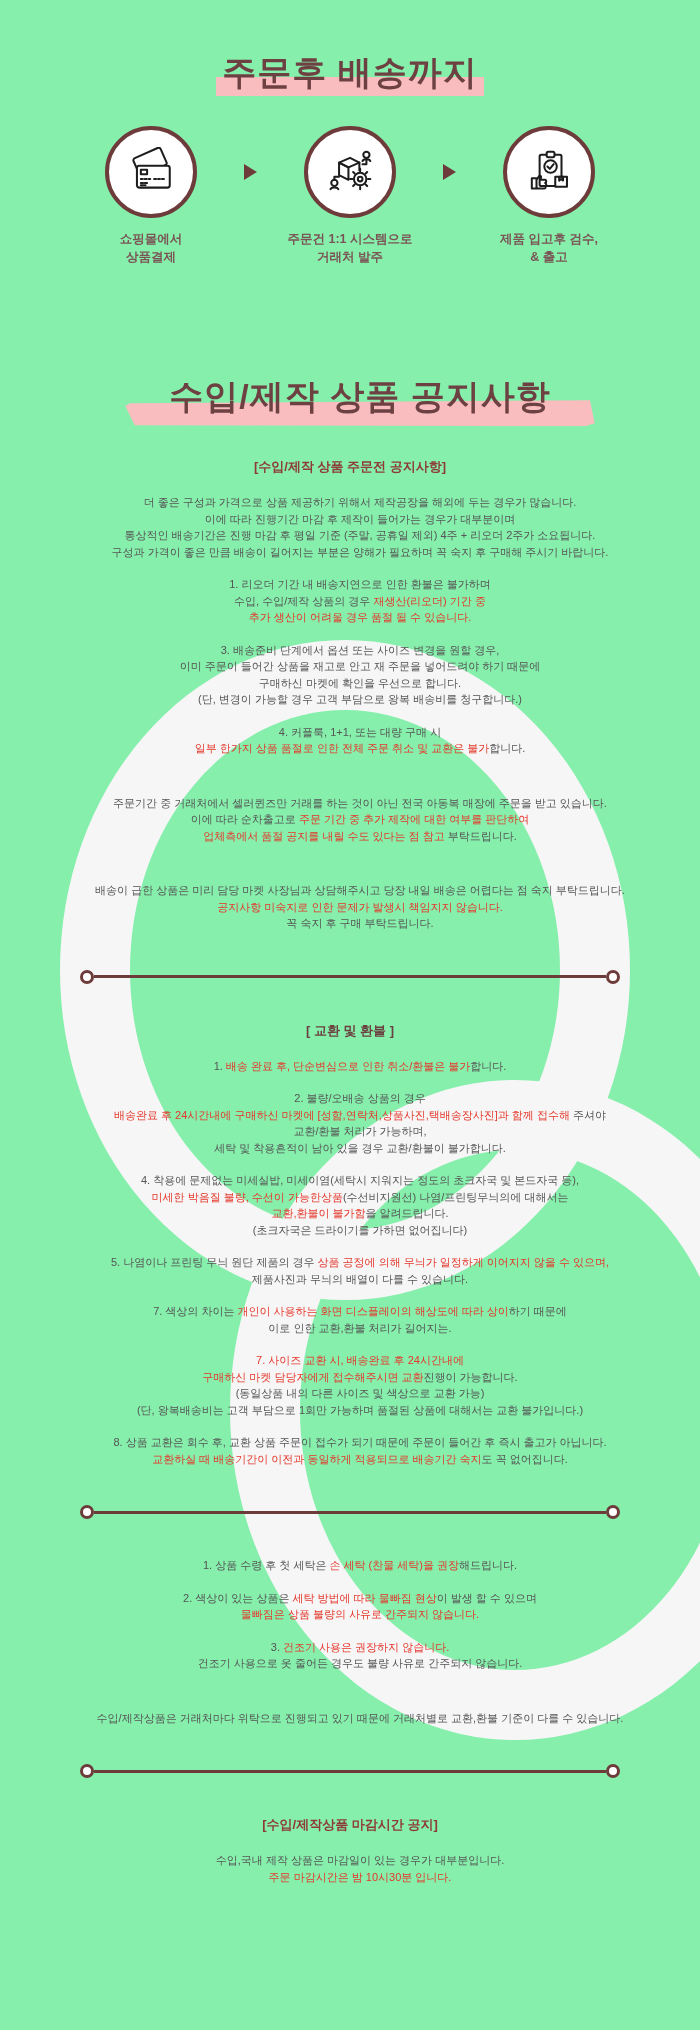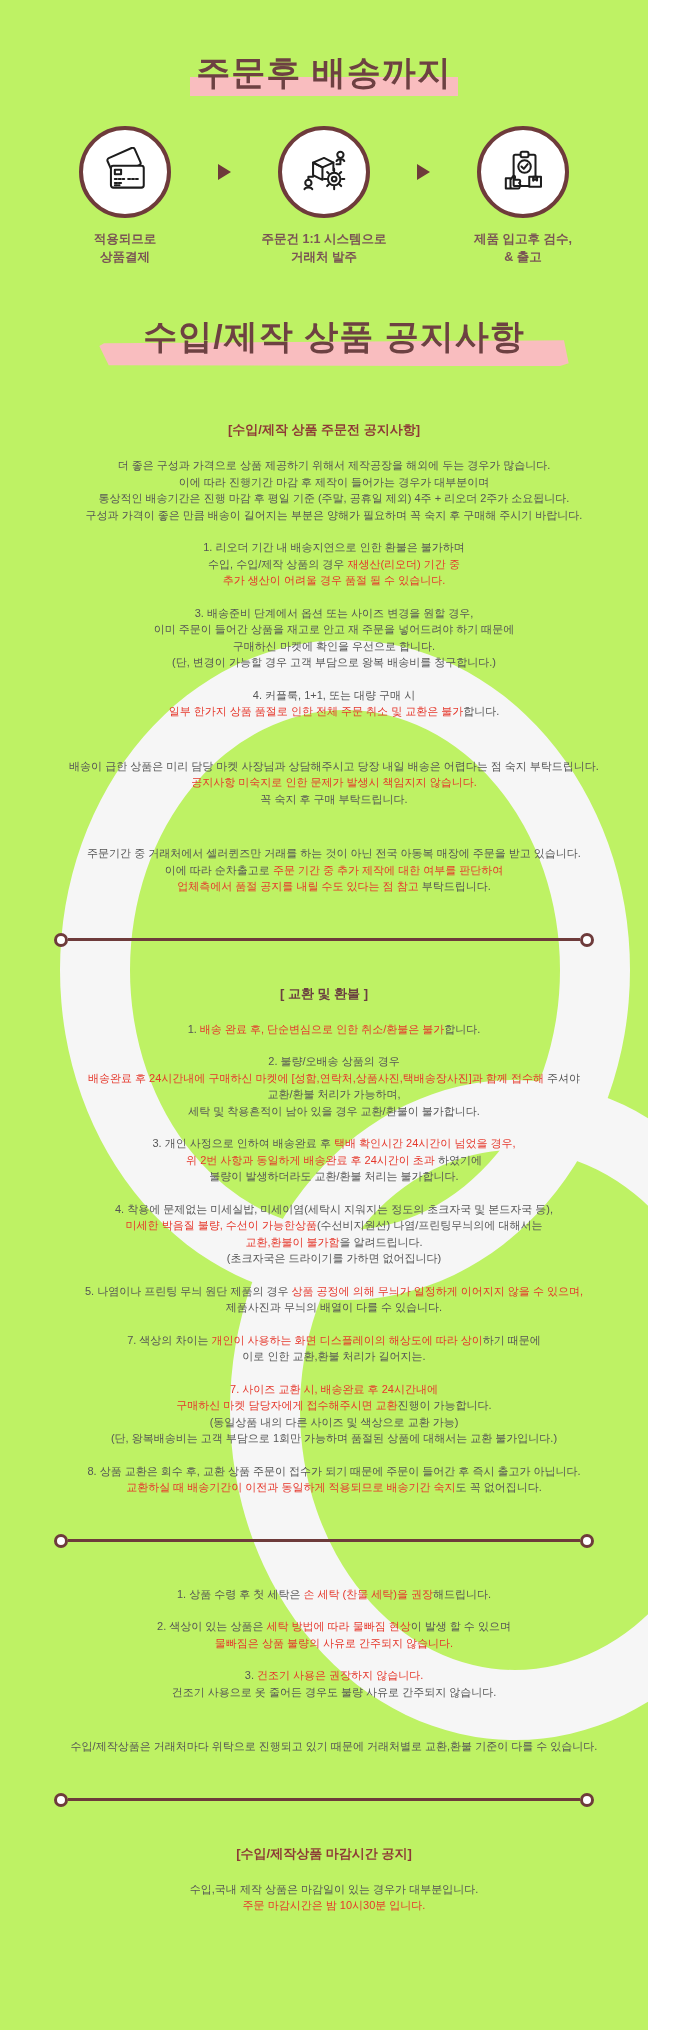--- a/index.html
+++ b/index.html
@@ -1,37 +1,37 @@
 <!DOCTYPE html>
 <html><head>
 <meta charset="utf-8">
 <style>
   html,body{margin:0;padding:0;background:#fff;}
   body{width:700px;font-family:"Liberation Sans",sans-serif;}
-  .page{position:relative;width:648px;height:2030px;overflow:hidden;text-align:center;color:#555;background:#bef264;}
+  .page{position:relative;width:700px;height:2030px;overflow:hidden;text-align:center;color:#555;background:#86efac;}
   .wm{position:absolute;border-radius:50%;border:70px solid #f6f6f6;z-index:0;}
   .wm1{width:430px;height:520px;left:60px;top:640px;}
   .wm2{width:430px;height:520px;left:230px;top:1080px;}
   .content{position:relative;z-index:1;padding-top:50px;}
   
   .hl-wrap{position:relative;display:inline-block;}
   .hl-band{position:absolute;z-index:0;background:#f9bdbf;}
   .band1{left:-6px;right:-6px;bottom:0;height:19px;}
   .band2{left:-44px;right:-44px;bottom:-6px;height:26px;clip-path:polygon(1% 12%,99% 0,100% 88%,98% 100%,2% 96%,0 22%);}
   .big-title{position:relative;z-index:1;margin:0;font-size:34px;font-weight:900;letter-spacing:1px;color:#6d4142;}
   
   .steps{display:flex;justify-content:center;align-items:flex-start;gap:14px;margin-top:30px;}
   .step{width:158px;}
   .step-circle{width:84px;height:84px;border:4px solid #6e3b3b;border-radius:50%;margin:0 auto;background:#fff;display:flex;align-items:center;justify-content:center;}
   .step-circle svg{stroke:#1d1d1d;fill:none;stroke-width:2.6;stroke-linejoin:round;stroke-linecap:round;}
   .step-label{margin-top:12px;font-size:12.5px;line-height:1.45;color:#7a5555;font-weight:600;}
   .step-arrow{margin-top:38px;width:0;height:0;border-left:13px solid #6e3b3b;border-top:8px solid transparent;border-bottom:8px solid transparent;}
   
-  .notice-title-wrap{margin-top:48px;padding-left:20px;}
-  main{margin-top:61px;}
+  .notice-title-wrap{margin-top:108px;padding-left:20px;}
+  main{margin-top:38px;}
   .section-heading{font-size:13px;font-weight:bold;margin:0 0 18px;color:#6b4040;}
   .block{font-size:11px;line-height:1.5;margin:0 0 16px;color:#555;padding-left:20px;}
   .block .red{color:#e5372b;font-weight:normal;}
   .block.lg{margin-top:38px;}
   .divider{display:flex;align-items:center;width:540px;margin:38px auto 38px;}
   .divider .dot{width:8px;height:8px;border:3px solid #6e3b3b;border-radius:50%;background:#fff;flex:0 0 auto;}
   .divider .line{flex:1;height:3px;background:#6e3b3b;}
 </style>
 </head>
 <body>
@@ -56,21 +56,21 @@
               <g transform="rotate(-24 28 20)">
                   <rect x="12" y="8" width="38" height="24" rx="3"></rect>
                 </g>
               <rect x="14" y="24" width="42" height="28" rx="3" fill="#fff"></rect>
               <rect x="19" y="29" width="8" height="6"></rect>
               <path d="M19 41 h12 M36 41 h14" stroke-dasharray="2.5 2.5"></path>
               <path d="M19 46 h9 M19 49 h6" stroke-dasharray="3 2"></path>
             </svg>
           </div>
           <div class="step-label">
-            <span>적용되므로</span><br>
+            <span>쇼핑몰에서</span><br>
             <span>상품결제</span>
           </div>
         </div>
 
         <div class="step-arrow"></div>
 
         <div class="step">
           <div class="step-circle">
             <svg width="50" height="50" viewBox="0 0 64 64">
               <path d="M18 20 L32 14 L44 20 L30 26 Z"></path>
@@ -120,31 +120,30 @@
         <h1 class="big-title">수입/제작 상품 공지사항</h1>
       </div>
     </div>
 
     <main>
         <h2 class="section-heading" style="color: rgb(141, 59, 54);">[수입/제작 상품 주문전 공지사항]</h2>
         <p class="block"><span>더 좋은 구성과 가격으로 상품 제공하기 위해서 제작공장을 해외에 두는 경우가 많습니다.</span><br><span>이에 따라 진행기간 마감 후 제작이 들어가는 경우가 대부분이며</span><br><span>통상적인 배송기간은 진행 마감 후 평일 기준 (주말, 공휴일 제외) 4주 + 리오더 2주가 소요됩니다.</span><br><span>구성과 가격이 좋은 만큼 배송이 길어지는 부분은 양해가 필요하며 꼭 숙지 후 구매해 주시기 바랍니다.</span></p>
         <p class="block"><span>1. 리오더 기간 내 배송지연으로 인한 환불은 불가하며</span><br><span>수입, 수입/제작 상품의 경우 </span><span class="red">재생산(리오더) 기간 중</span><br><span class="red">추가 생산이 어려울 경우 품절 될 수 있습니다.</span></p>
         <p class="block"><span>3. 배송준비 단계에서 옵션 또는 사이즈 변경을 원할 경우,</span><br><span>이미 주문이 들어간 상품을 재고로 안고 재 주문을 넣어드려야 하기 때문에</span><br><span>구매하신 마켓에 확인을 우선으로 합니다.</span><br><span>(단, 변경이 가능할 경우 고객 부담으로 왕복 배송비를 청구합니다.)</span></p>
         <p class="block"><span>4. 커플룩, 1+1, 또는 대량 구매 시</span><br><span class="red">일부 한가지 상품 품절로 인한 전체 주문 취소 및 교환은 불가</span><span>합니다.</span></p>
+        <p class="block lg"><span>주문기간 중 거래처에서 셀러퀸즈만 거래를 하는 것이 아닌 전국 아동복 매장에 주문을 받고 있습니다.</span><br><span>이에 따라 순차출고로 </span><span class="red">주문 기간 중 추가 제작에 대한 여부를 판단하여</span><br><span class="red">업체측에서 품절 공지를 내릴 수도 있다는 점 참고</span><span> 부탁드립니다.</span></p>
         <p class="block lg"><span>배송이 급한 상품은 미리 담당 마켓 사장님과 상담해주시고 당장 내일 배송은 어렵다는 점 숙지 부탁드립니다.</span><br><span class="red">공지사항 미숙지로 인한 문제가 발생시 책임지지 않습니다.</span><br><span>꼭 숙지 후 구매 부탁드립니다.</span></p>
-        <p class="block lg"><span>주문기간 중 거래처에서 셀러퀸즈만 거래를 하는 것이 아닌 전국 아동복 매장에 주문을 받고 있습니다.</span><br><span>이에 따라 순차출고로 </span><span class="red">주문 기간 중 추가 제작에 대한 여부를 판단하여</span><br><span class="red">업체측에서 품절 공지를 내릴 수도 있다는 점 참고</span><span> 부탁드립니다.</span></p>
         <div class="divider">
           <span class="dot"></span>
           <span class="line"></span>
           <span class="dot"></span>
         </div>
         <h2 class="section-heading" style="color: rgb(107, 64, 64);">[ 교환 및 환불 ]</h2>
         <p class="block"><span>1. </span><span class="red">배송 완료 후, 단순변심으로 인한 취소/환불은 불가</span><span>합니다.</span></p>
         <p class="block"><span>2. 불량/오배송 상품의 경우</span><br><span class="red">배송완료 후 24시간내에 구매하신 마켓에 [성함,연락처,상품사진,택배송장사진]과 함께 접수해</span><span> 주셔야</span><br><span>교환/환불 처리가 가능하며,</span><br><span>세탁 및 착용흔적이 남아 있을 경우 교환/환불이 불가합니다.</span></p>
-        <p class="block"><span>3. 개인 사정으로 인하여 배송완료 후 </span><span class="red">택배 확인시간 24시간이 넘었을 경우,</span><br><span class="red">위 2번 사항과 동일하게 배송완료 후 24시간이 초과</span><span> 하였기에</span><br><span>불량이 발생하더라도 교환/환불 처리는 불가합니다.</span></p>
         <p class="block"><span>4. 착용에 문제없는 미세실밥, 미세이염(세탁시 지워지는 정도의 초크자국 및 본드자국 등),</span><br><span class="red">미세한 박음질 불량, 수선이 가능한상품</span><span>(수선비지원선) 나염/프린팅무늬의에 대해서는</span><br><span class="red">교환,환불이 불가함</span><span>을 알려드립니다.</span><br><span>(초크자국은 드라이기를 가하면 없어집니다)</span></p>
         <p class="block"><span>5. 나염이나 프린팅 무늬 원단 제품의 경우 </span><span class="red">상품 공정에 의해 무늬가 일정하게 이어지지 않을 수 있으며,</span><br><span>제품사진과 무늬의 배열이 다를 수 있습니다.</span></p>
         <p class="block"><span>7. 색상의 차이는 </span><span class="red">개인이 사용하는 화면 디스플레이의 해상도에 따라 상이</span><span>하기 때문에</span><br><span>이로 인한 교환,환불 처리가 길어지는.</span></p>
         <p class="block"><span class="red">7. 사이즈 교환 시, 배송완료 후 24시간내에</span><br><span class="red">구매하신 마켓 담당자에게 접수해주시면 교환</span><span>진행이 가능합니다.</span><br><span>(동일상품 내의 다른 사이즈 및 색상으로 교환 가능)</span><br><span>(단, 왕복배송비는 고객 부담으로 1회만 가능하며 품절된 상품에 대해서는 교환 불가입니다.)</span></p>
         <p class="block"><span>8. 상품 교환은 회수 후, 교환 상품 주문이 접수가 되기 때문에 주문이 들어간 후 즉시 출고가 아닙니다.</span><br><span class="red">교환하실 때 배송기간이 이전과 동일하게 적용되므로 배송기간 숙지</span><span>도 꼭 없어집니다.</span></p>
         <div class="divider">
           <span class="dot"></span>
           <span class="line"></span>
           <span class="dot"></span>
         </div>

